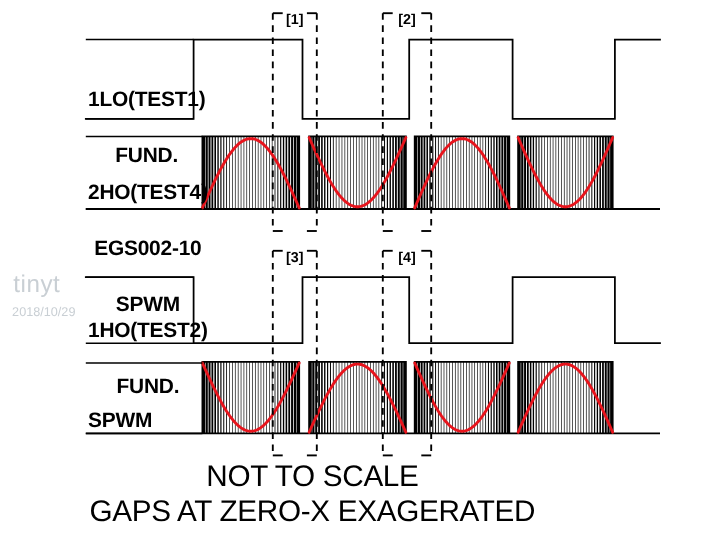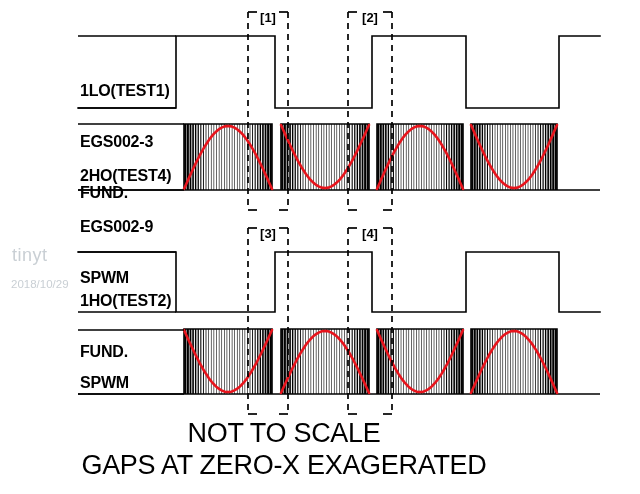--- a/index.html
+++ b/index.html
@@ -1,23 +1,23 @@
 <!DOCTYPE html>
 <html><head>
 <meta charset="utf-8">
 <style>
   html,body{margin:0;padding:0;background:#fff;}
   body{width:640px;height:494px;position:relative;overflow:hidden;
        font-family:"Liberation Sans","DejaVu Sans",sans-serif;color:#000;}
   #stage{position:absolute;left:0;top:0;width:640px;height:494px;}
   svg#diagram{position:absolute;left:0;top:0;}
-  .lbl{position:absolute;font-weight:bold;font-size:16px;line-height:17px;
-       letter-spacing:-0.2px;white-space:pre;color:#000;}
+  .lbl{position:absolute;font-weight:bold;font-size:19px;line-height:17px;
+       letter-spacing:-0.2px;white-space:pre;color:#000;text-align:center;}
   .wm{position:absolute;color:#c9cfd4;font-weight:normal;white-space:pre;}
-  .wm1{font-size:18px;left:12px;top:245px;letter-spacing:0.5px;}
+  .wm1{font-size:22px;left:12px;top:245px;letter-spacing:0.5px;}
   .wm2{font-size:11.5px;left:11px;top:265px;}
   .wm3{font-size:11.5px;left:11px;top:278px;}
   .cap{position:absolute;text-align:center;width:568px;font-size:27px;
        letter-spacing:-0.3px;color:#000;}
   .cap1{top:418px;}
   .cap2{top:450px;}
 </style>
 </head>
 <body>
 
@@ -377,27 +377,26 @@
       <line x1="78" y1="124" x2="184" y2="124" stroke="#000000" stroke-width="1.4"></line>
       <line x1="78" y1="190" x2="184" y2="190" stroke="#000000" stroke-width="1.4"></line>
       <line x1="78" y1="252" x2="176" y2="252" stroke="#000000" stroke-width="1.4"></line>
       <line x1="78" y1="312" x2="176" y2="312" stroke="#000000" stroke-width="1.4"></line>
       <line x1="78" y1="330" x2="184" y2="330" stroke="#000000" stroke-width="1.4"></line>
       <line x1="78" y1="394" x2="184" y2="394" stroke="#000000" stroke-width="1.4"></line>
     </svg>
 
   <div class="lbl" style="left:80px;top:48px;">
     <div>1LO(TEST1)</div>
-    <div>EGS002-3</div>
     <div>FUND.</div>
   </div>
 
   <div class="lbl" style="left:80px;top:133px;">
     <div>2HO(TEST4)</div>
-    <div>EGS002-9</div>
+    <div>EGS002-10</div>
     <div>SPWM</div>
   </div>
 
   <div class="lbl" style="left:80px;top:258px;">
     <div>1HO(TEST2)</div>
     <div>FUND.</div>
   </div>
 
   <div class="lbl" style="left:80px;top:340px;">
     <div>SPWM</div>

